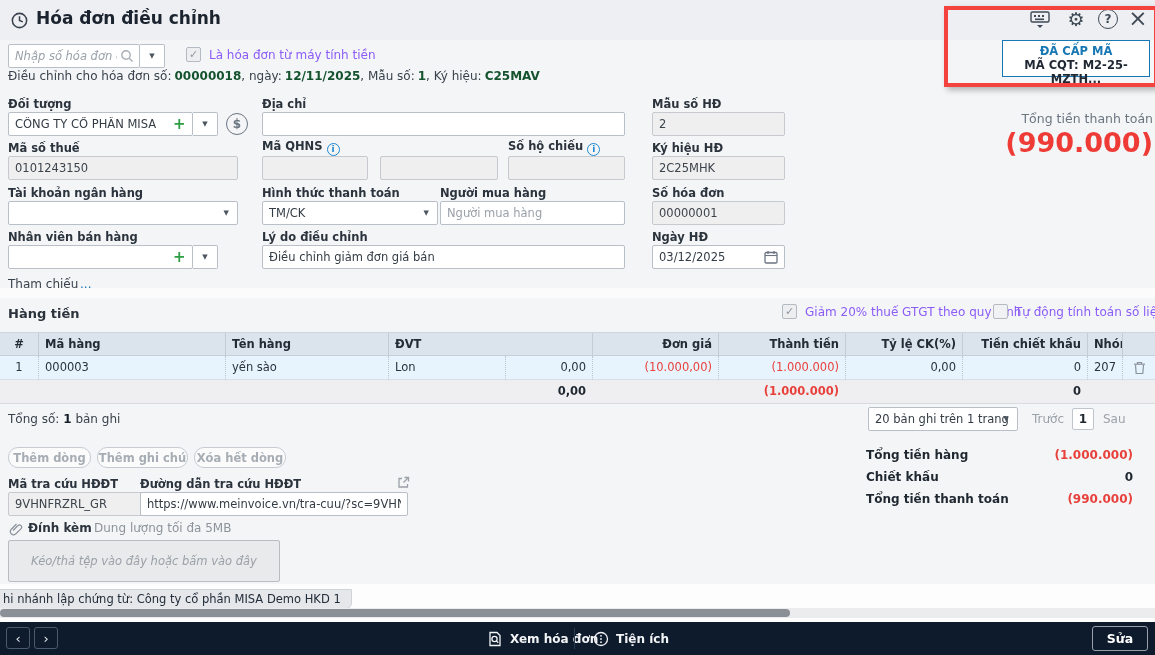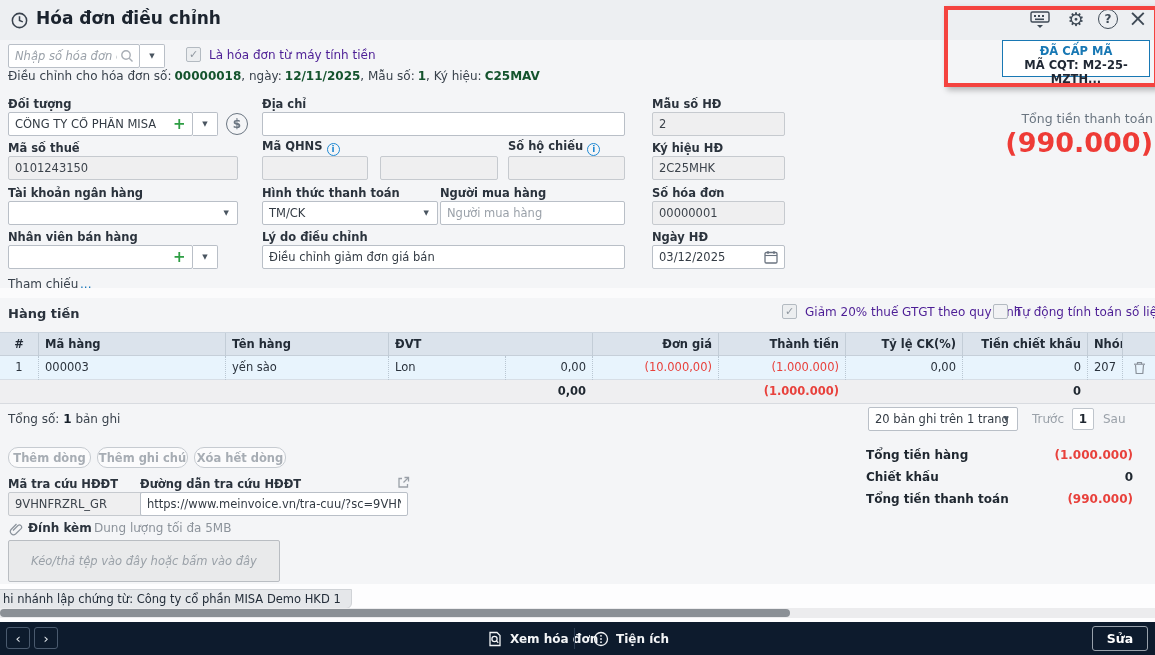--- a/index.html
+++ b/index.html
@@ -16,21 +16,21 @@
   .inp.ital::placeholder { font-style:italic; }
   .ddbtn { position:absolute; width:25px; height:24px; border:1px solid #b9bfc7; border-left:none; border-radius:0 2px 2px 0;
            background:#fff; font-size:7px; color:#4a5560; display:flex; align-items:center; justify-content:center; cursor:pointer; }
   .selbox { position:absolute; height:24px; border:1px solid #b9bfc7; background:#fff; border-radius:2px; display:flex;
             align-items:center; padding:0 6px; font-size:11.5px; color:#333b44; cursor:pointer; }
   .selbox .car { position:absolute; right:8px; font-size:7px; color:#4a5560; }
   .cb { position:absolute; width:15px; height:15px; border:1px solid #b3bac1; border-radius:2px; background:#fff;
         display:flex; align-items:center; justify-content:center; font-size:11px; color:#8f979f; cursor:pointer; }
   .cb.dis-checked { background:#eceef0; }
   .cb.empty { background:#f1f2f4; }
-  .cblbl { position:absolute; font-size:12px; color:#4c1d95; white-space:nowrap; }
+  .cblbl { position:absolute; font-size:12px; color:#8b5cf6; white-space:nowrap; }
   .plus { position:absolute; color:#2e9e44; font-weight:bold; font-size:15px; line-height:22px; cursor:pointer; }
   .circle-ic { position:absolute; width:22px; height:22px; border:1.5px solid #6b7682; border-radius:50%; color:#6b7682;
                display:flex; align-items:center; justify-content:center; font-size:12px; font-weight:bold; cursor:pointer; }
   .info-ic { display:inline-flex; width:13px; height:13px; border:1.5px solid #1e88d2; border-radius:50%; color:#1e88d2;
              align-items:center; justify-content:center; font-size:9px; font-weight:bold; margin-left:4px; vertical-align:-2px; cursor:pointer; }
   .link { color:#1474b8; cursor:pointer; }
   
   .trow { position:absolute; left:0; width:1155px; height:24px; display:flex; }
   .tc { height:24px; line-height:23px; padding:0 6px; font-size:11.5px; overflow:hidden; white-space:nowrap; }
   .thead { background:#dbe3ec; border-top:1px solid #cdd6e0; border-bottom:1px solid #c6cfd9; font-weight:bold; color:#222b36; }

